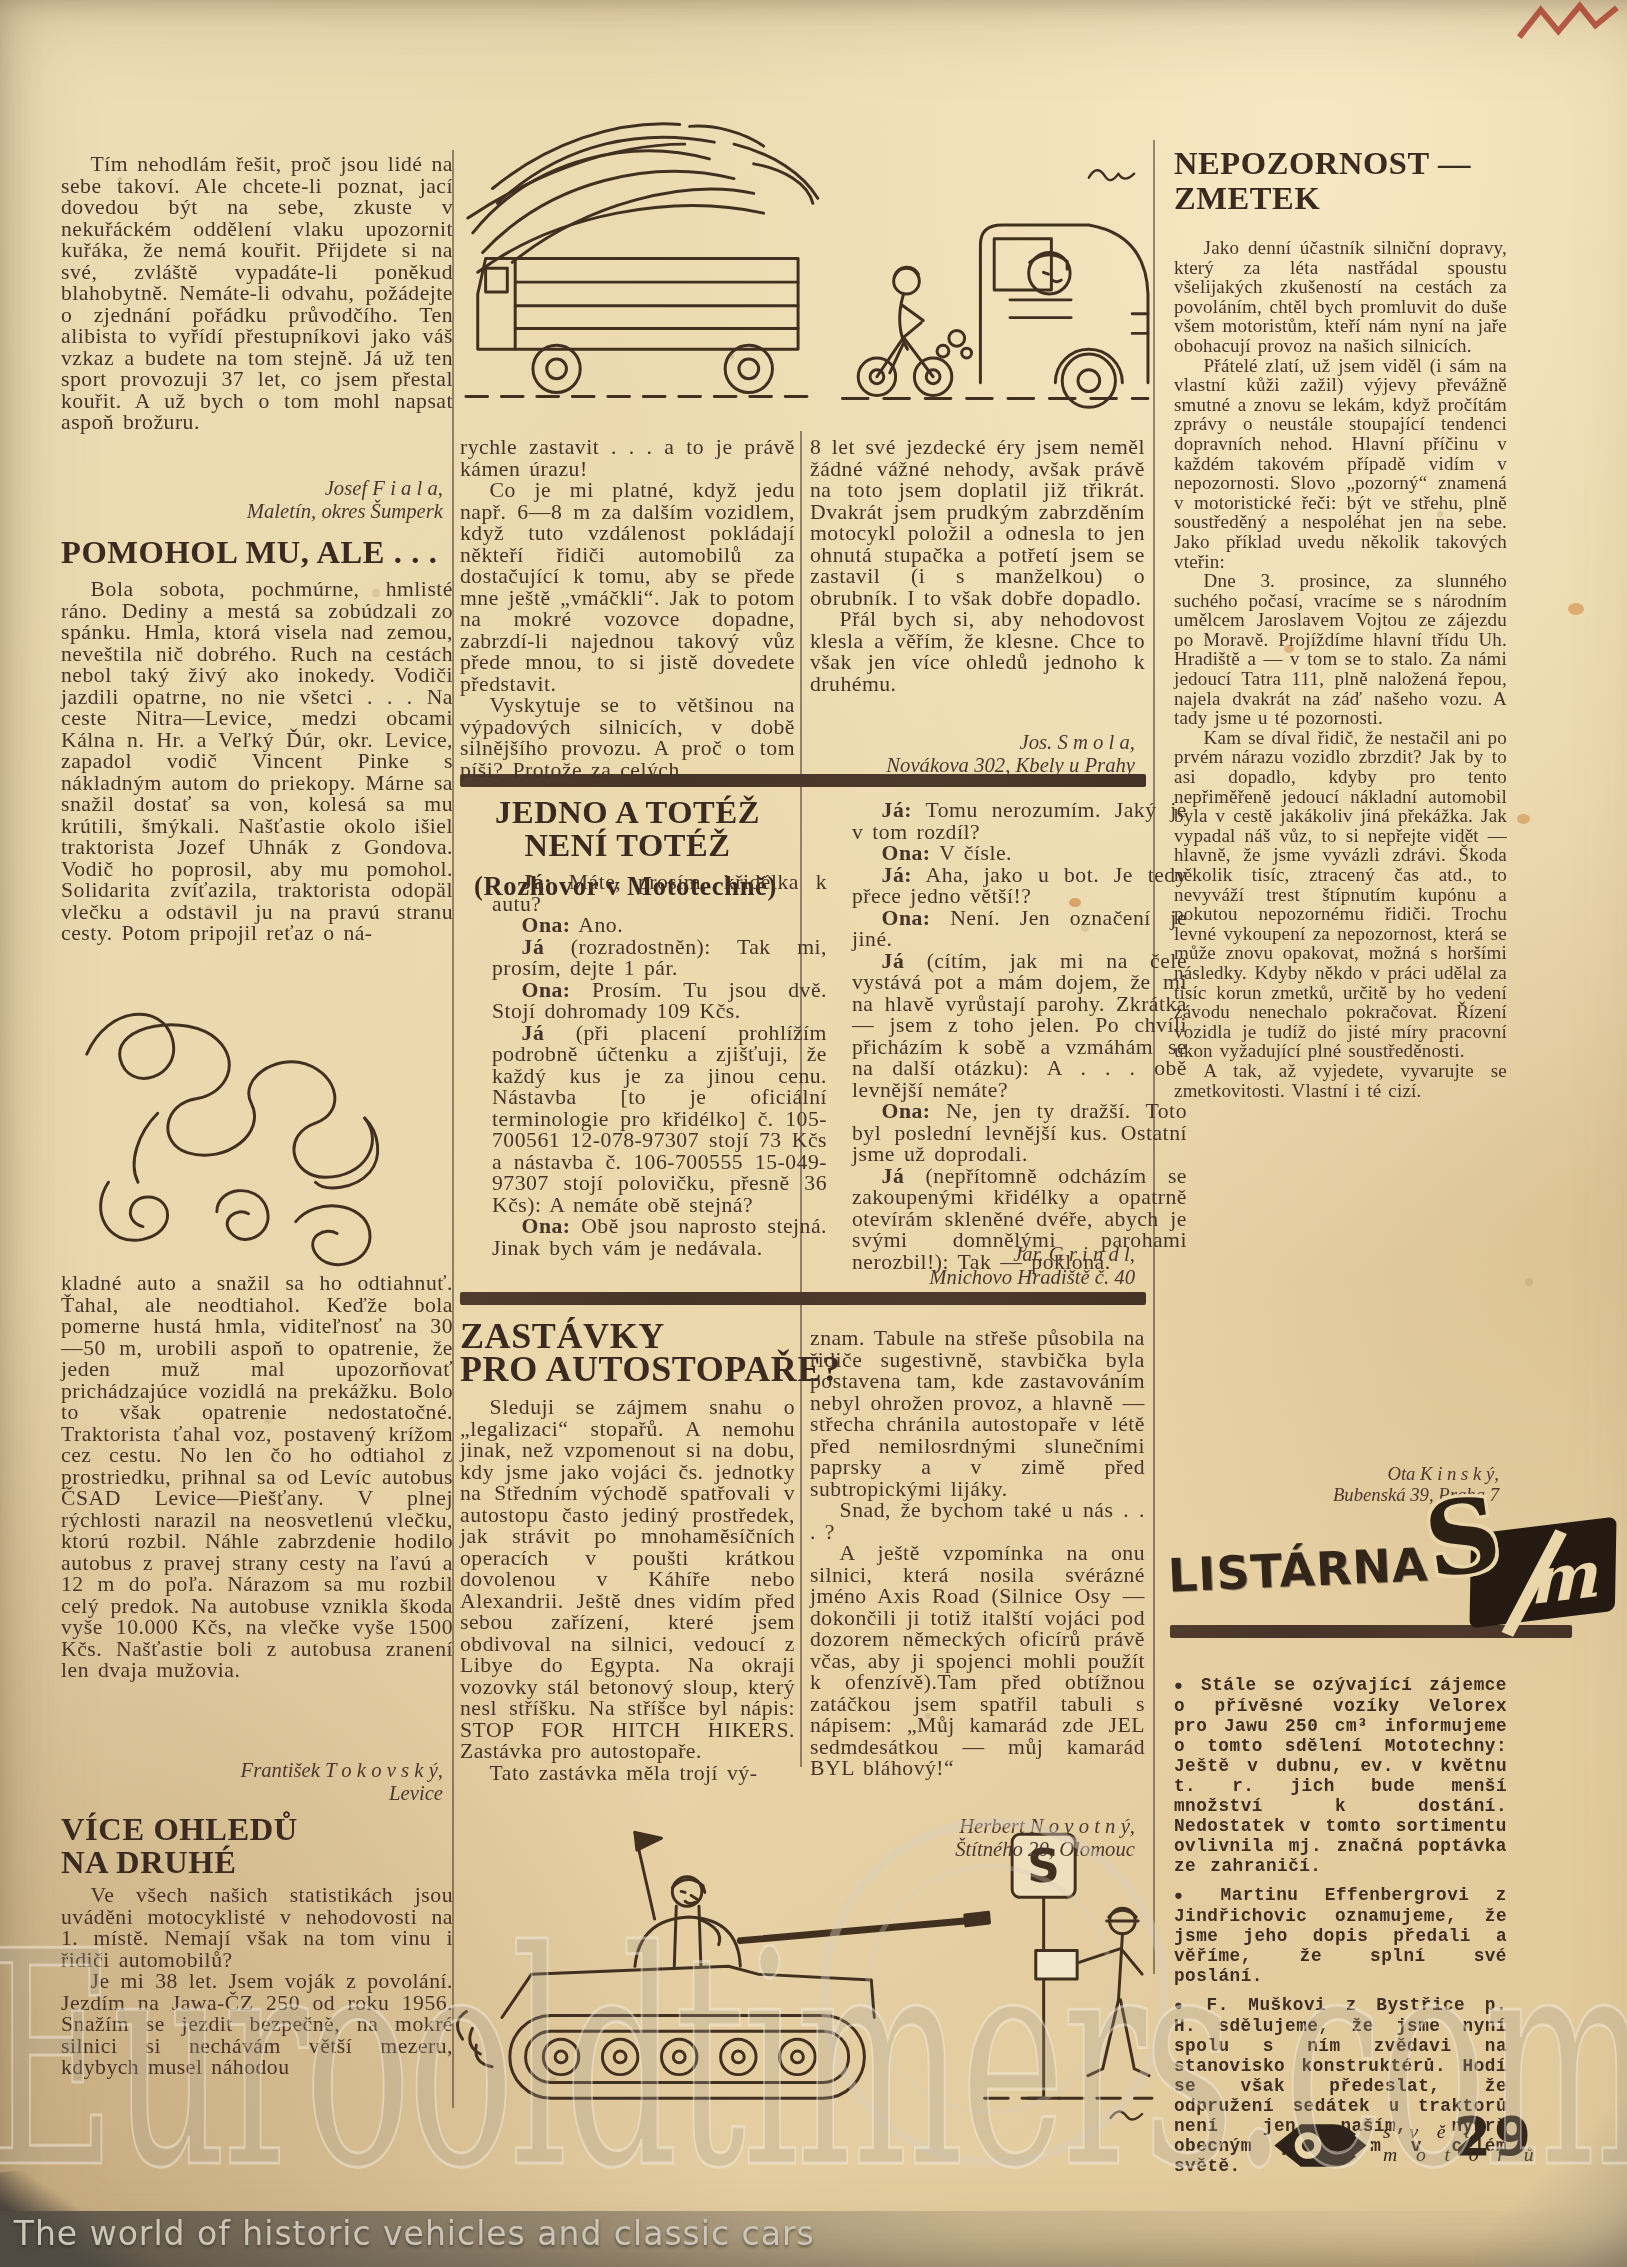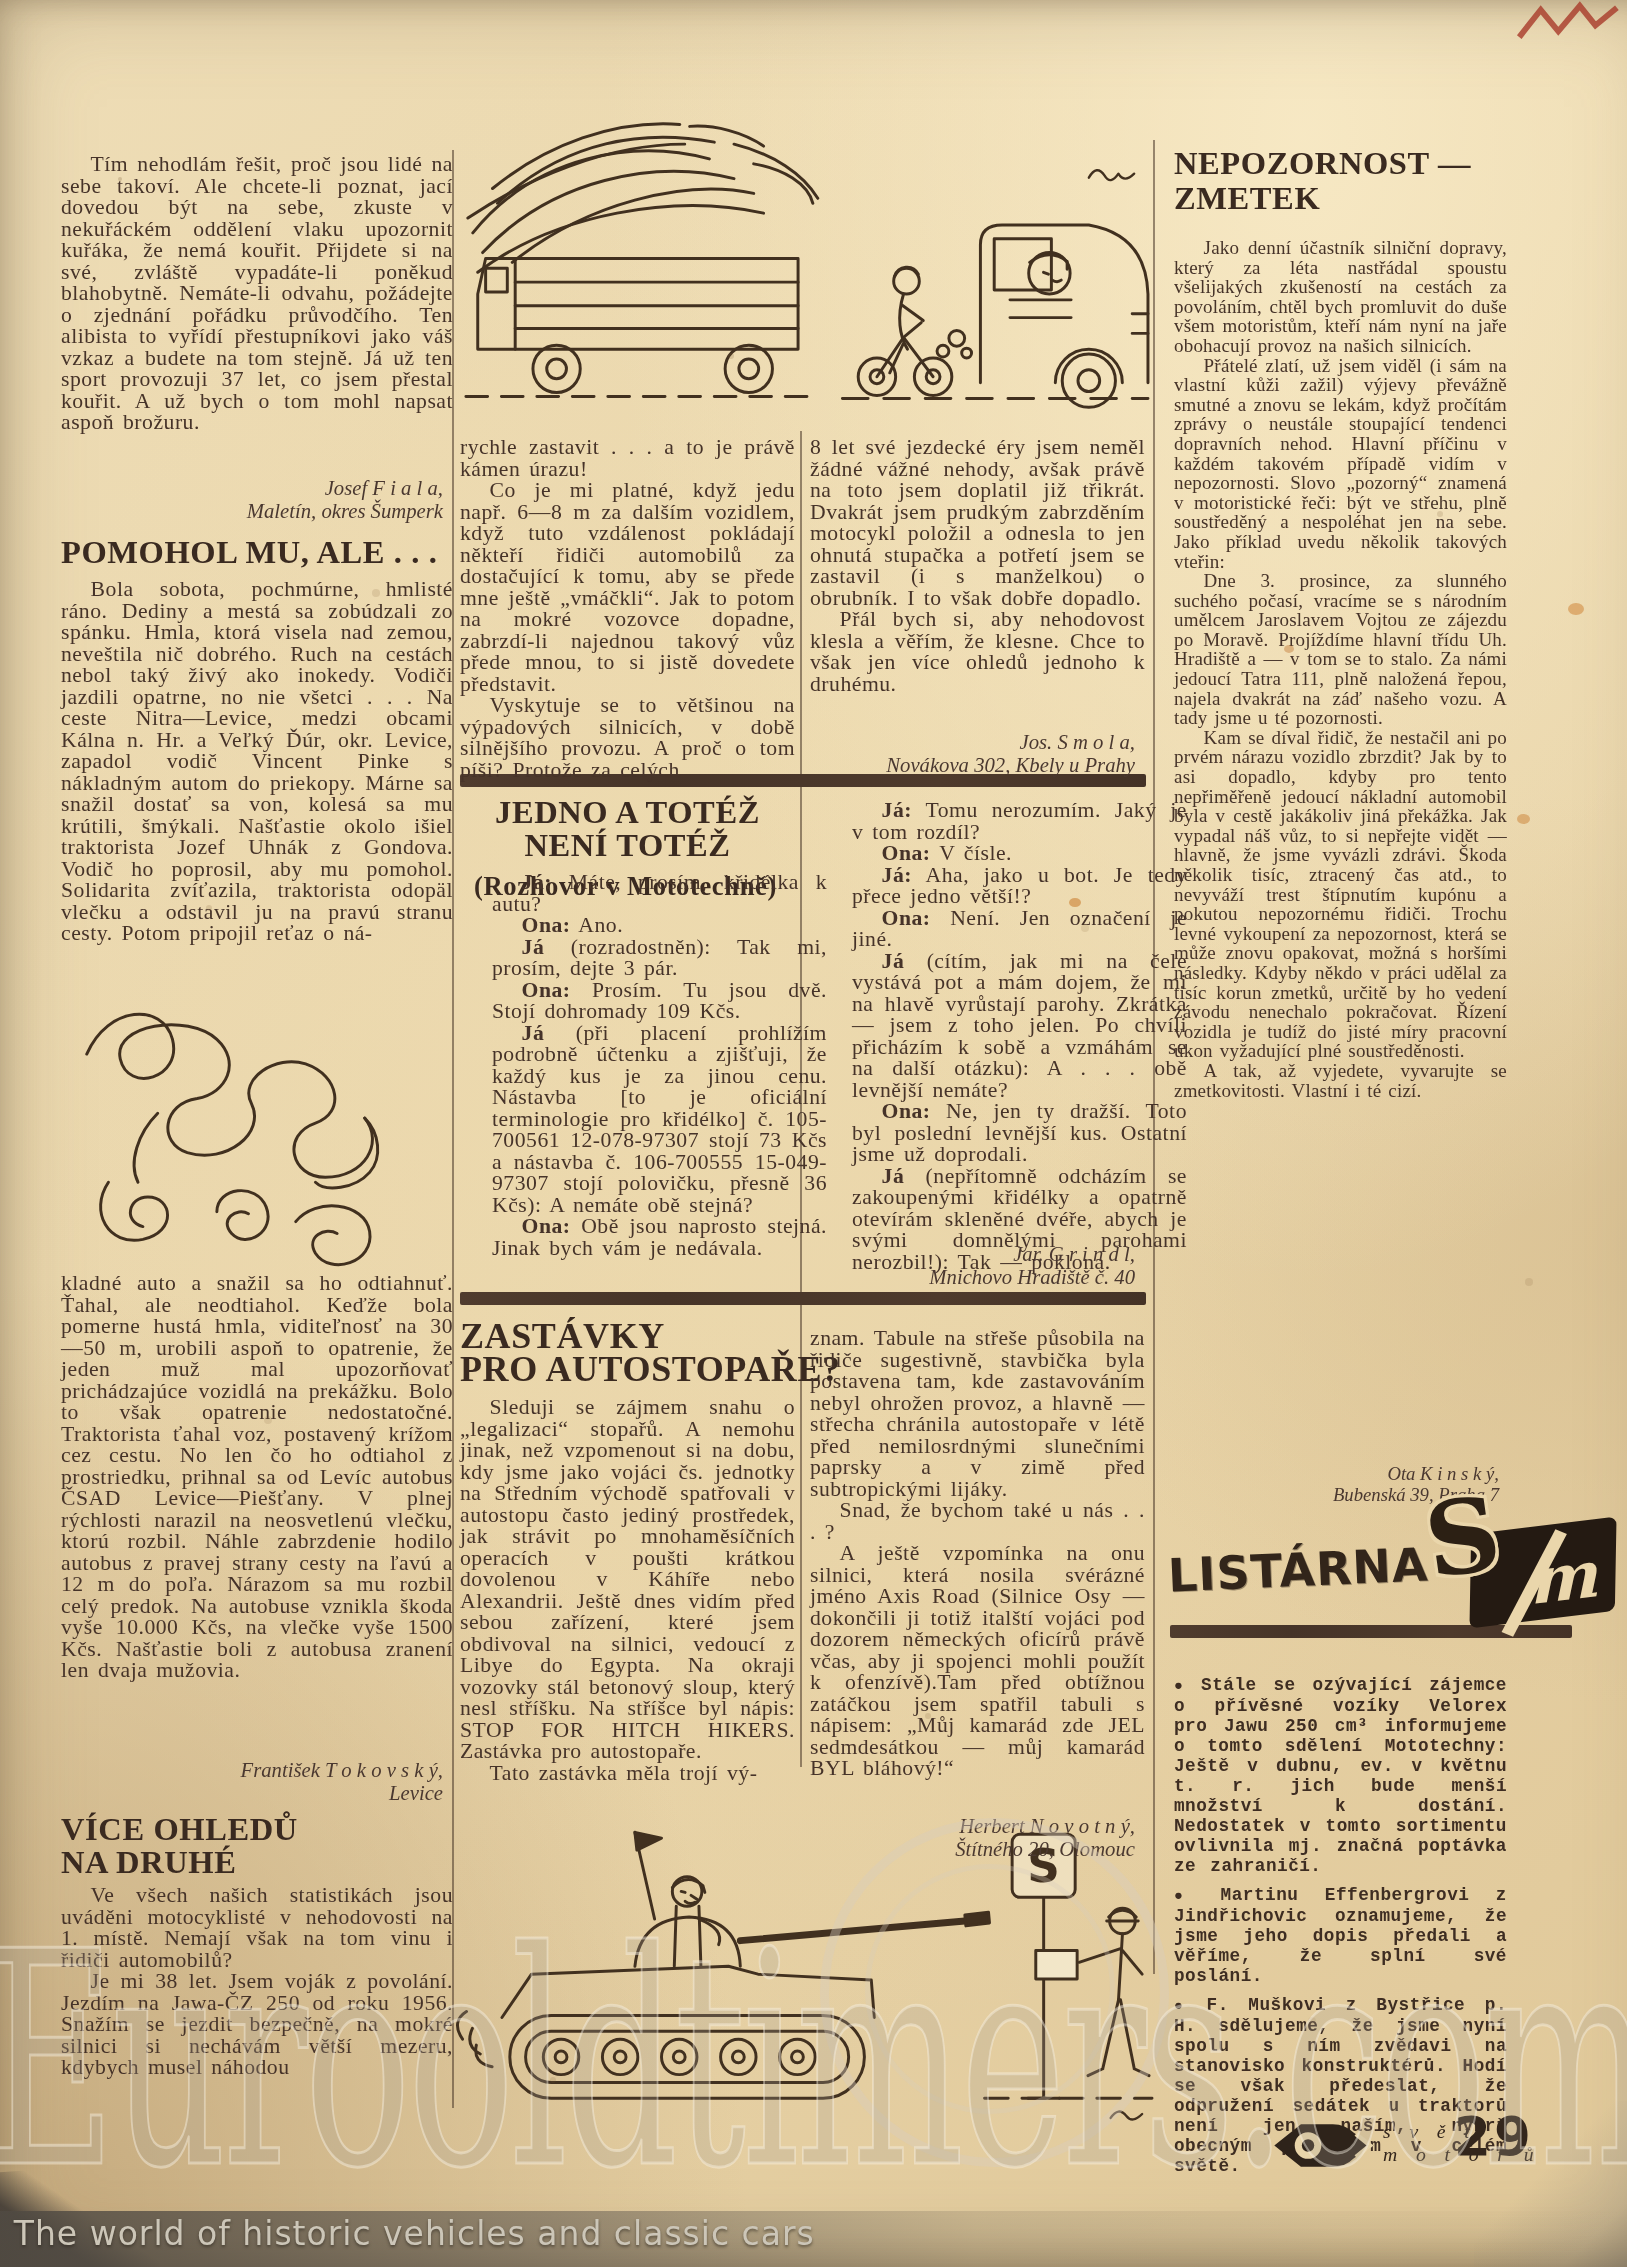--- a/index.html
+++ b/index.html
@@ -184,21 +184,21 @@
     <div>NENÍ TOTÉŽ</div>
   </div>
   <div class="h" style="left:448px;top:871px;width:355px;text-align:center;font-size:26.6px;">(Rozhovor v Mototechně)</div>
 
   <div class="t dlg" style="left:460px;top:872px;width:335px;margin-left:32px;">
 
       <p><span class="spk">Já:</span> <span>Máte, prosím, křidélka k autu?</span></p>
 
       <p><span class="spk">Ona:</span> <span>Ano.</span></p>
 
-      <p><span class="spk">Já</span> <span>(rozradostněn): Tak mi, prosím, dejte 3 pár.</span></p>
+      <p><span class="spk">Já</span> <span>(rozradostněn): Tak mi, prosím, dejte 1 pár.</span></p>
 
       <p><span class="spk">Ona:</span> <span>Prosím. Tu jsou dvě. Stojí dohromady 109 Kčs.</span></p>
 
       <p><span class="spk">Já</span> <span>(při placení prohlížím podrobně účtenku a zjišťuji, že každý kus je za jinou cenu. Nástavba [to je oficiální terminologie pro křidélko] č. 105-700561 12-078-97307 stojí 73 Kčs a nástavba č. 106-700555 15-049-97307 stojí polovičku, přesně 36 Kčs): A nemáte obě stejná?</span></p>
 
       <p><span class="spk">Ona:</span> <span>Obě jsou naprosto stejná. Jinak bych vám je nedávala.</span></p>
     </div>
 
   <div class="h" style="left:460px;top:1320px;font-size:36px;line-height:33px;">
     <div>ZASTÁVKY</div>

